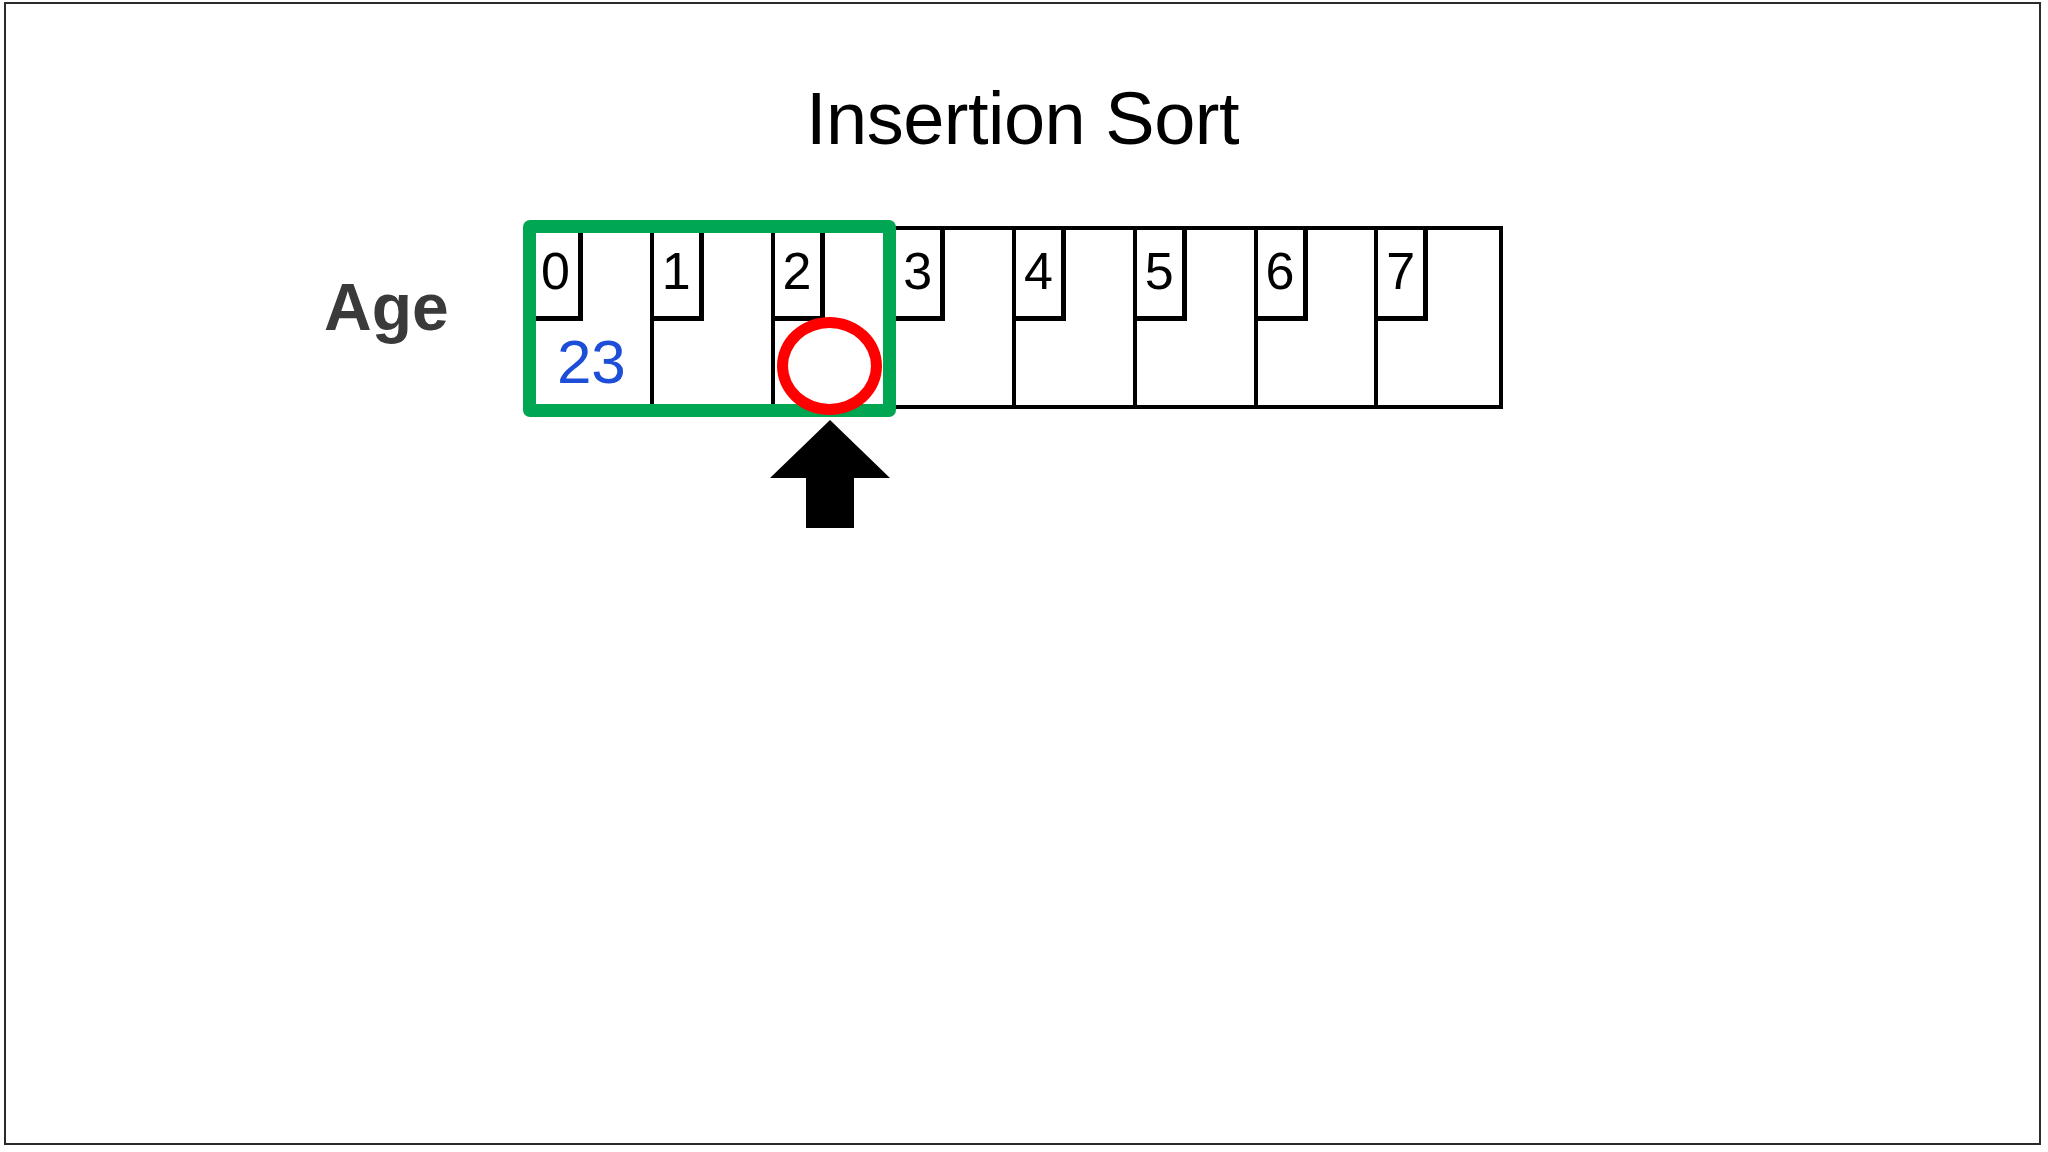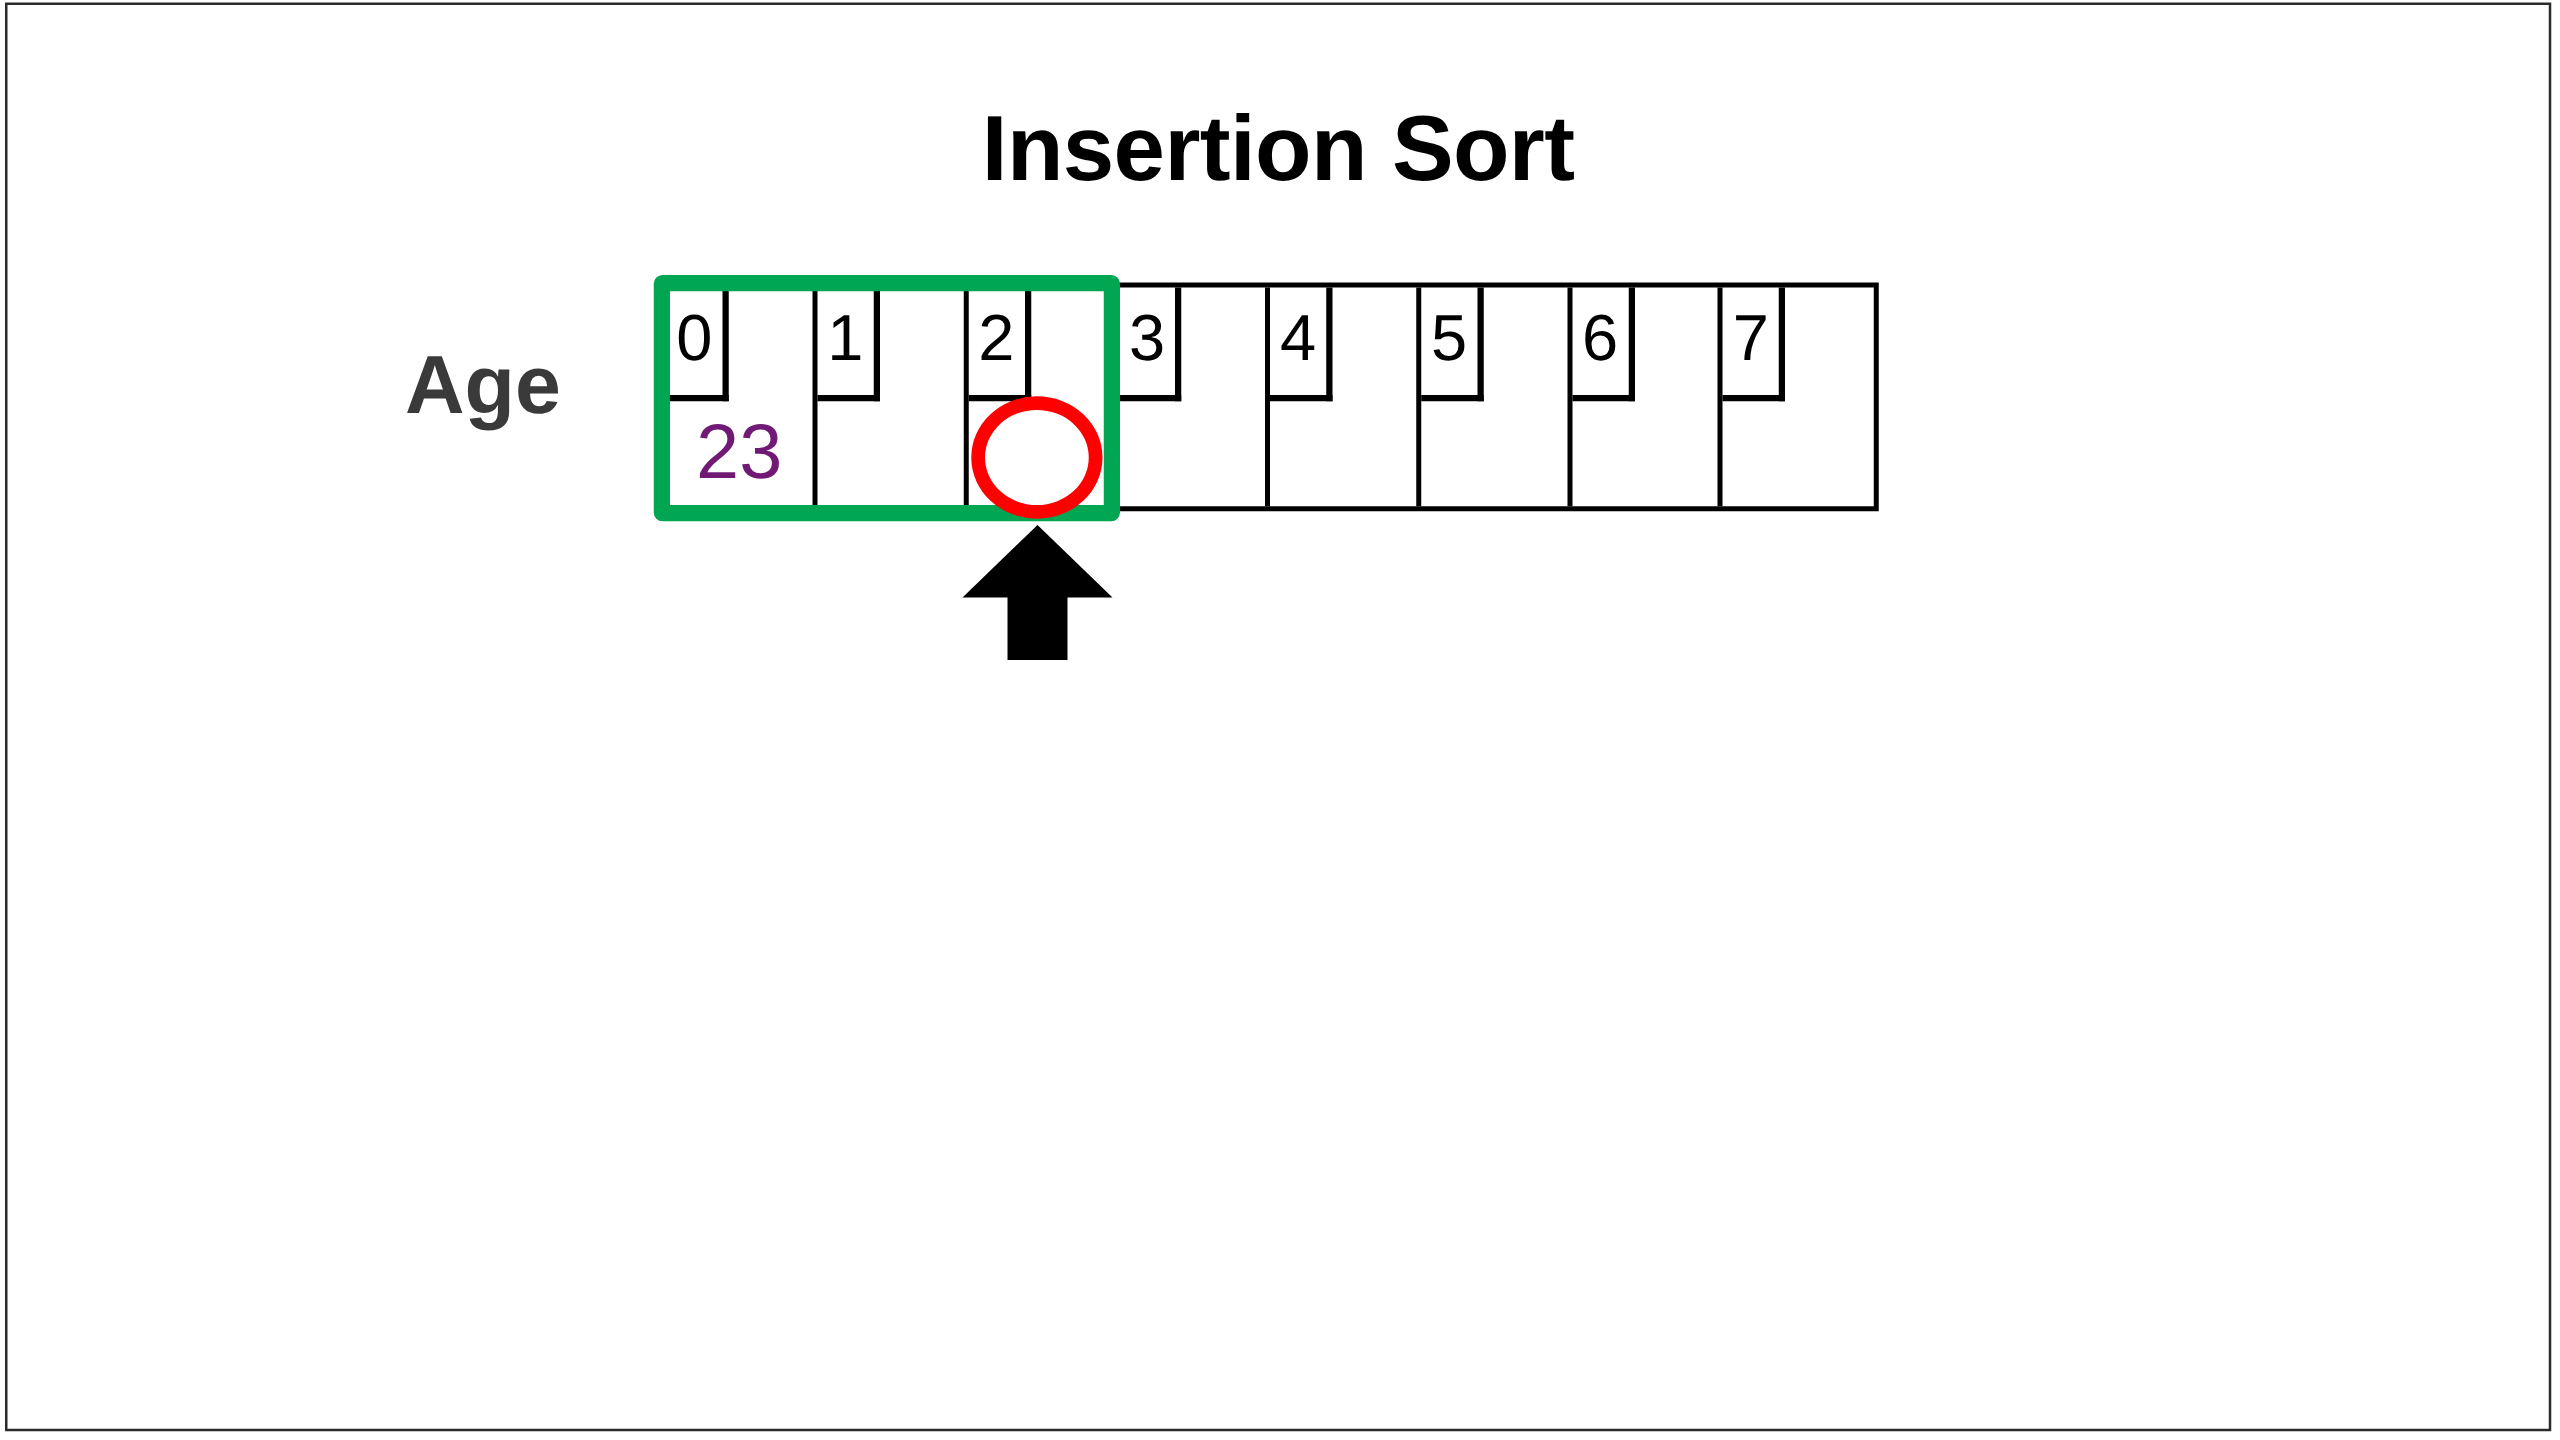--- a/index.html
+++ b/index.html
@@ -23,21 +23,21 @@
     border: 2px solid #2b2b2b;
     box-sizing: border-box;
   }
   #title {
     position: absolute;
     left: 0;
     top: 78px;
     width: 100%;
     text-align: center;
     font-size: 74px;
-    font-weight: bold;
+    font-weight: normal;
     color: #000000;
     letter-spacing: -0.5px;
     line-height: 1;
   }
   
   #row-label {
     position: absolute;
     left: 318px;
     top: 270px;
     font-size: 66px;
@@ -92,21 +92,21 @@
     left: 0;
     top: 91px;
     width: 100%;
     height: 88px;
     display: flex;
     align-items: center;
     justify-content: center;
   }
   .val-label {
     font-size: 62px;
-    color: #701a75;
+    color: #1d4ed8;
     line-height: 1;
     position: relative;
     top: -3px;
   }
   
   #sorted-box {
     position: absolute;
     left: 517px;
     top: 216px;
     width: 373px;

